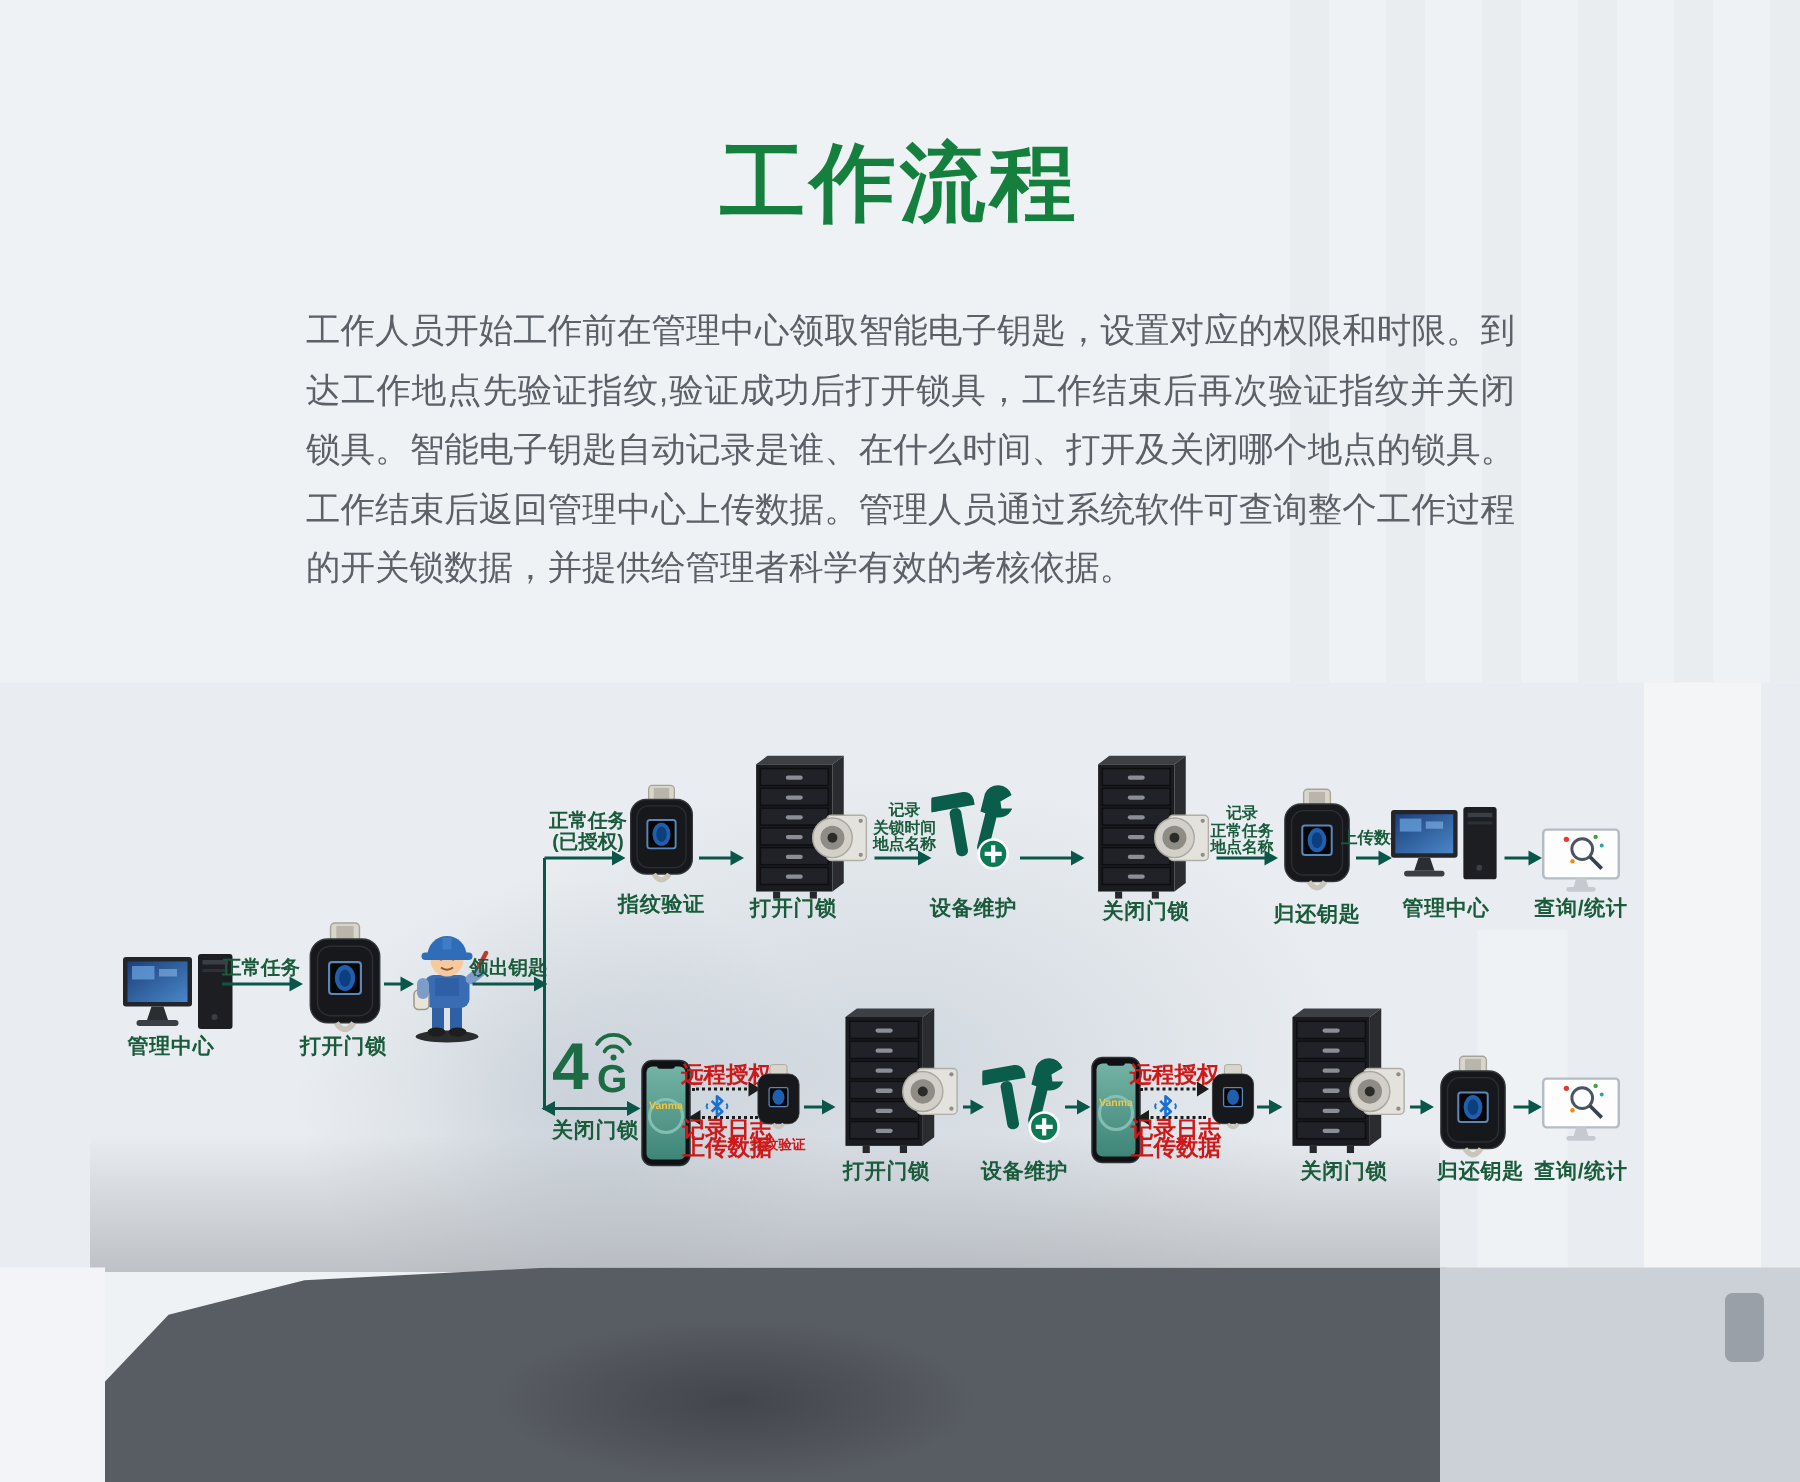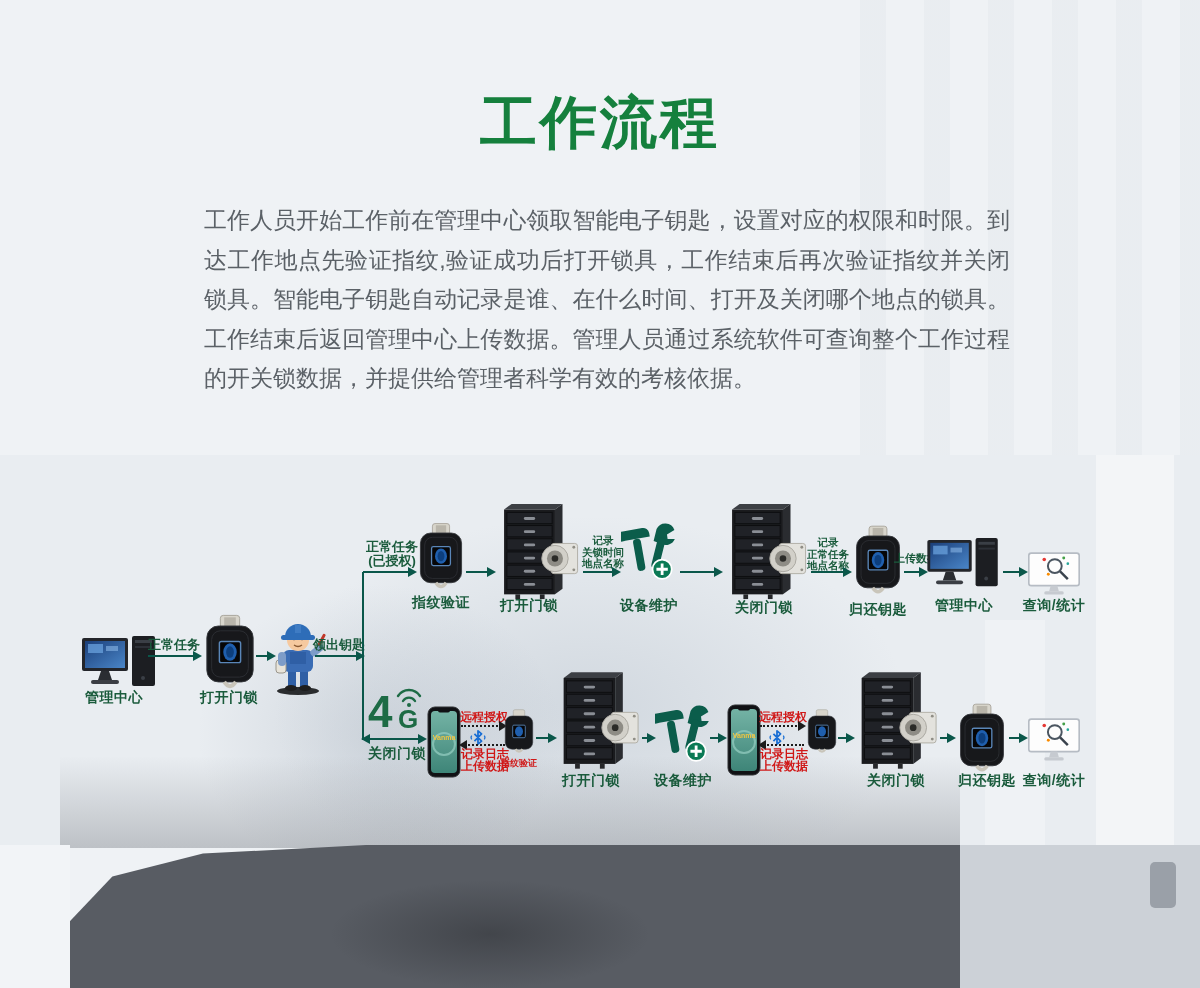--- a/index.html
+++ b/index.html
@@ -31,21 +31,21 @@
     color:#5b6167;text-align:justify;}
   
   .flow{position:absolute;left:0;top:0;width:1200px;height:988px;z-index:2;}
   .abs{position:absolute;}
   .c{transform:translateX(-50%);}
   .nlabel{position:absolute;color:#1a5b3c;font-weight:bold;font-size:14px;white-space:nowrap;
     text-align:center;letter-spacing:.5px;}
   .alabel{position:absolute;color:#1a5b3c;font-weight:bold;font-size:13px;white-space:nowrap;text-align:center;}
   .rlabel{position:absolute;color:#1a5b3c;font-weight:bold;font-size:10.5px;line-height:11.5px;
     text-align:center;white-space:nowrap;}
-  .redlabel{position:absolute;color:#d01818;font-weight:bold;font-size:12px;line-height:12px;
+  .redlabel{position:absolute;color:#d01818;font-weight:bold;font-size:15px;line-height:12px;
     text-align:center;white-space:nowrap;}
   .redsmall{font-size:9px;}
   .arr{position:absolute;height:0;border-top:2px solid #0a574a;}
   .arr.r::after{content:"";position:absolute;right:-2px;top:-6px;width:0;height:0;
     border-left:9px solid #0a574a;border-top:5px solid transparent;border-bottom:5px solid transparent;}
   .arr.l::before{content:"";position:absolute;left:-2px;top:-6px;width:0;height:0;
     border-right:9px solid #0a574a;border-top:5px solid transparent;border-bottom:5px solid transparent;}
   .vline{position:absolute;width:2px;background:#0a574a;}
   .dash{position:absolute;height:0;border-top:2px dotted #1c1c1c;}
   .dash.r::after{content:"";position:absolute;right:-2px;top:-6px;border-left:8px solid #1c1c1c;

